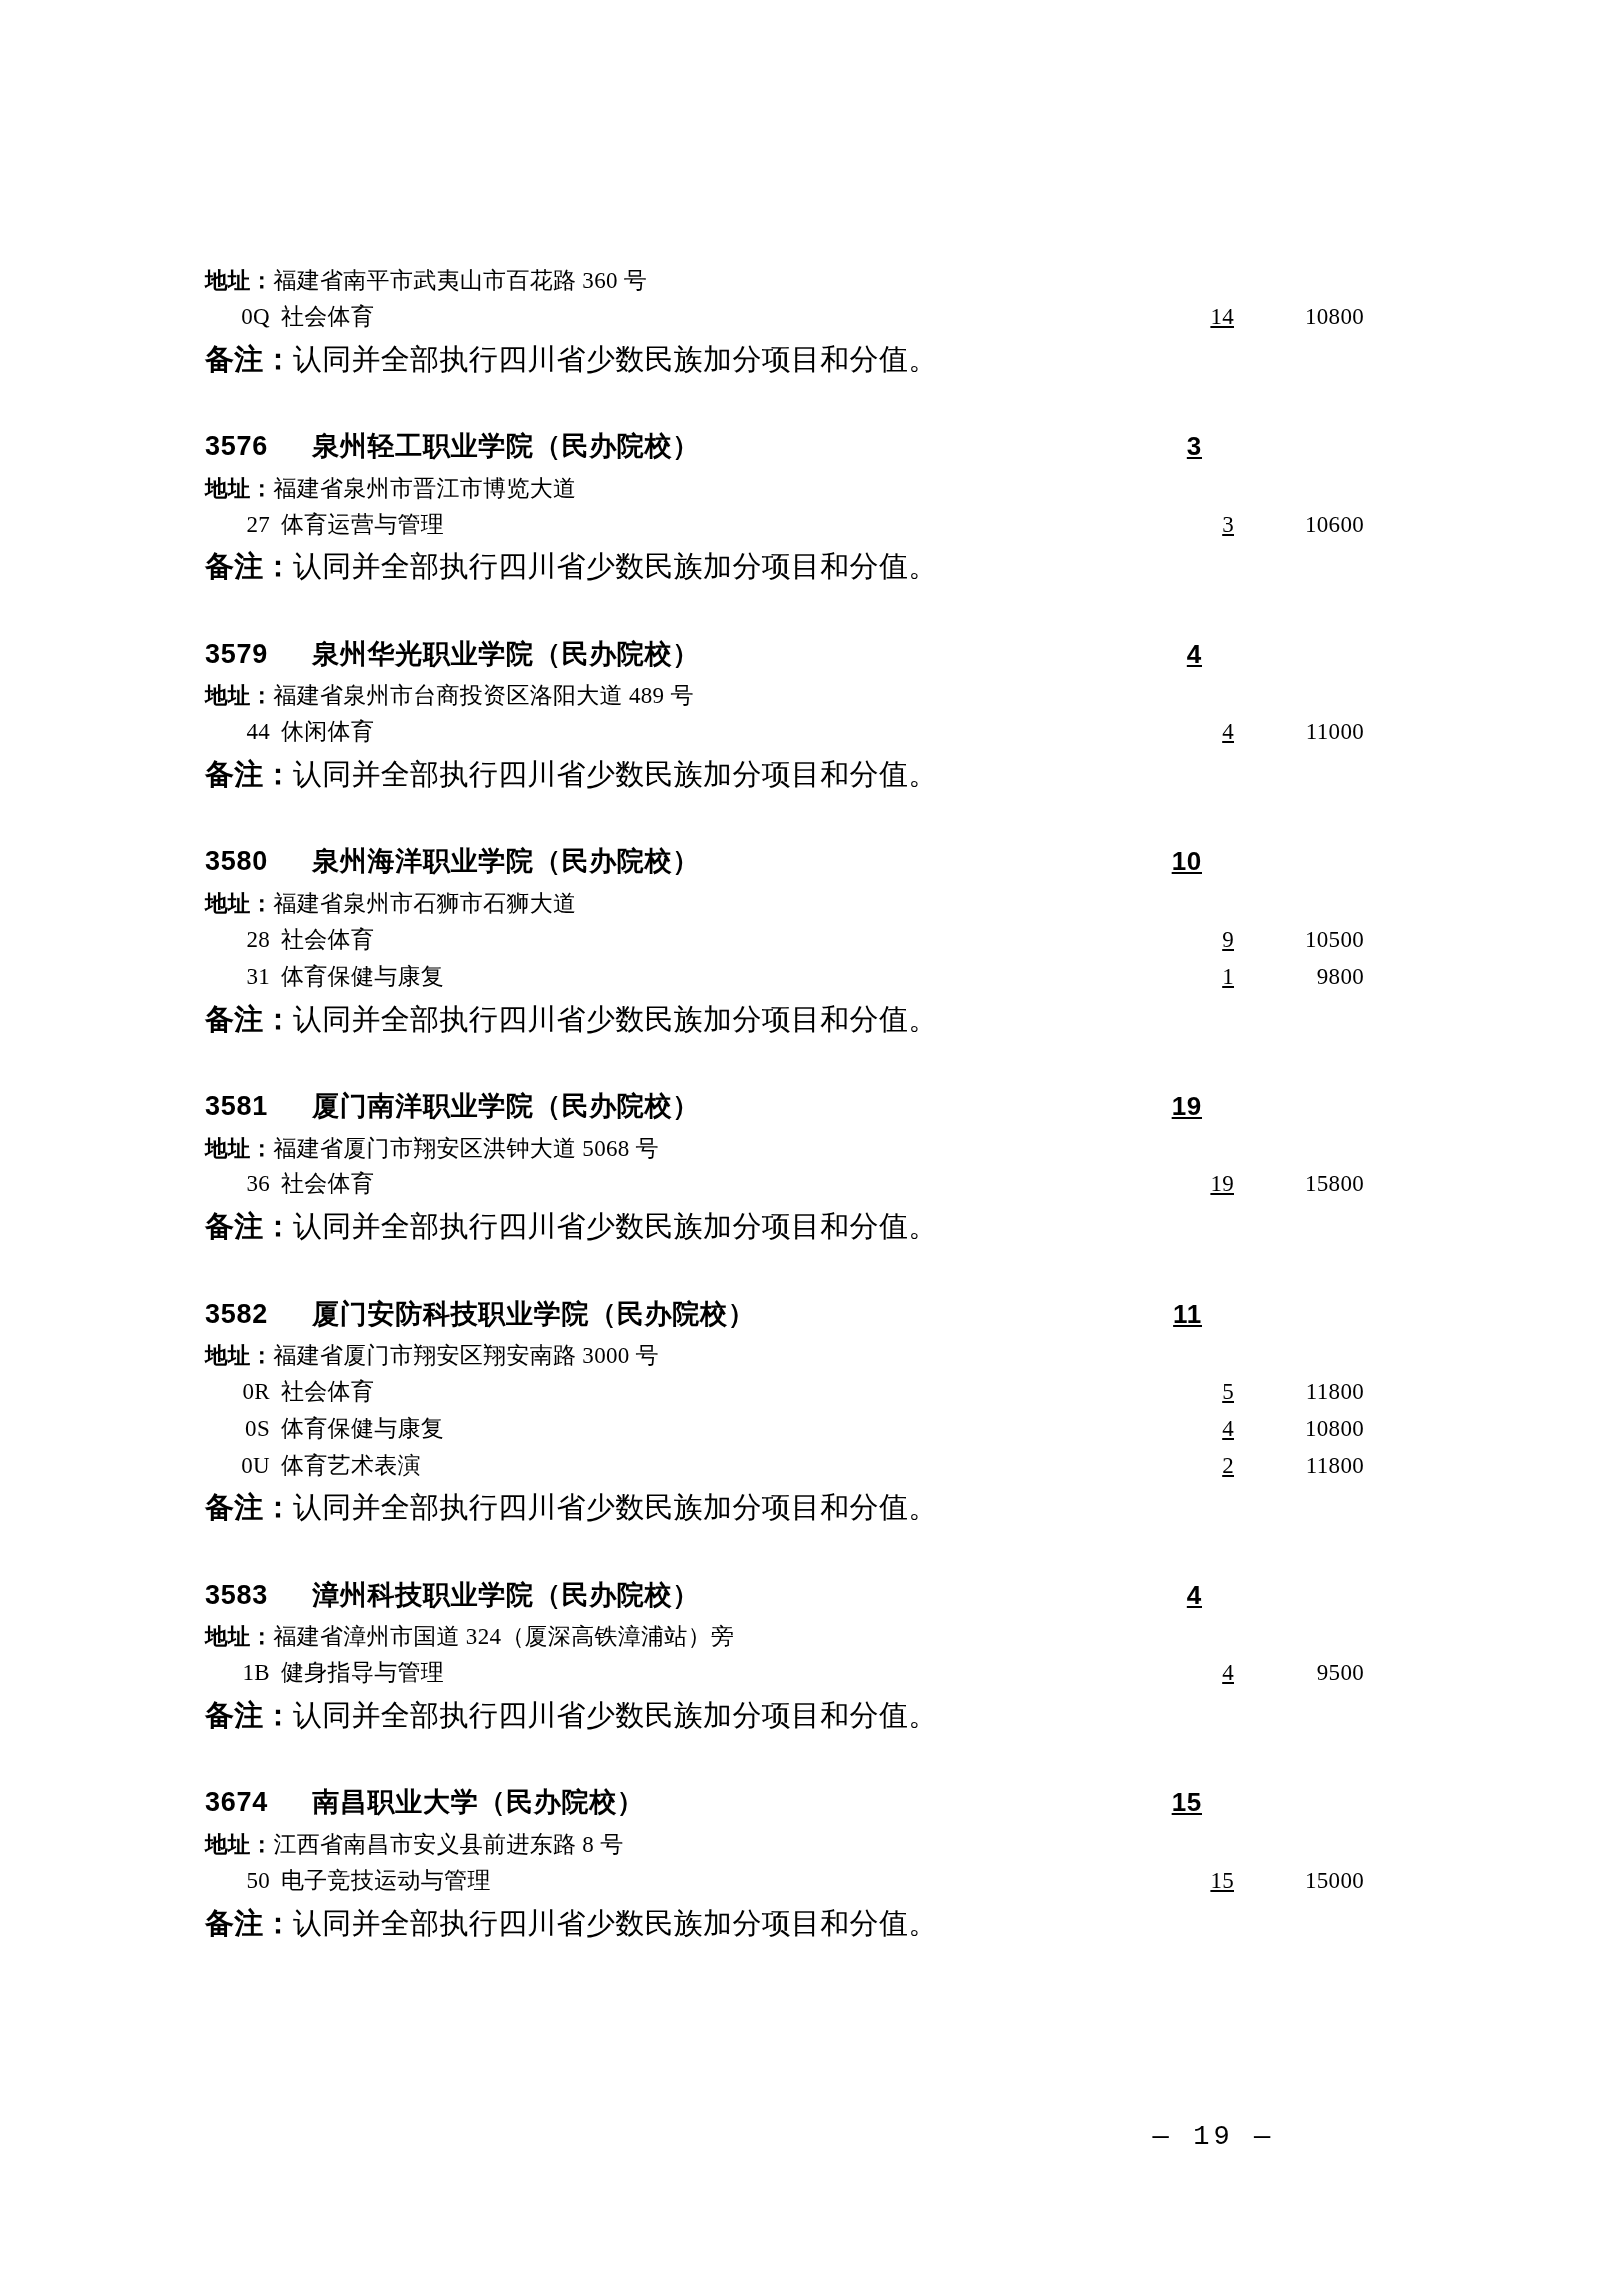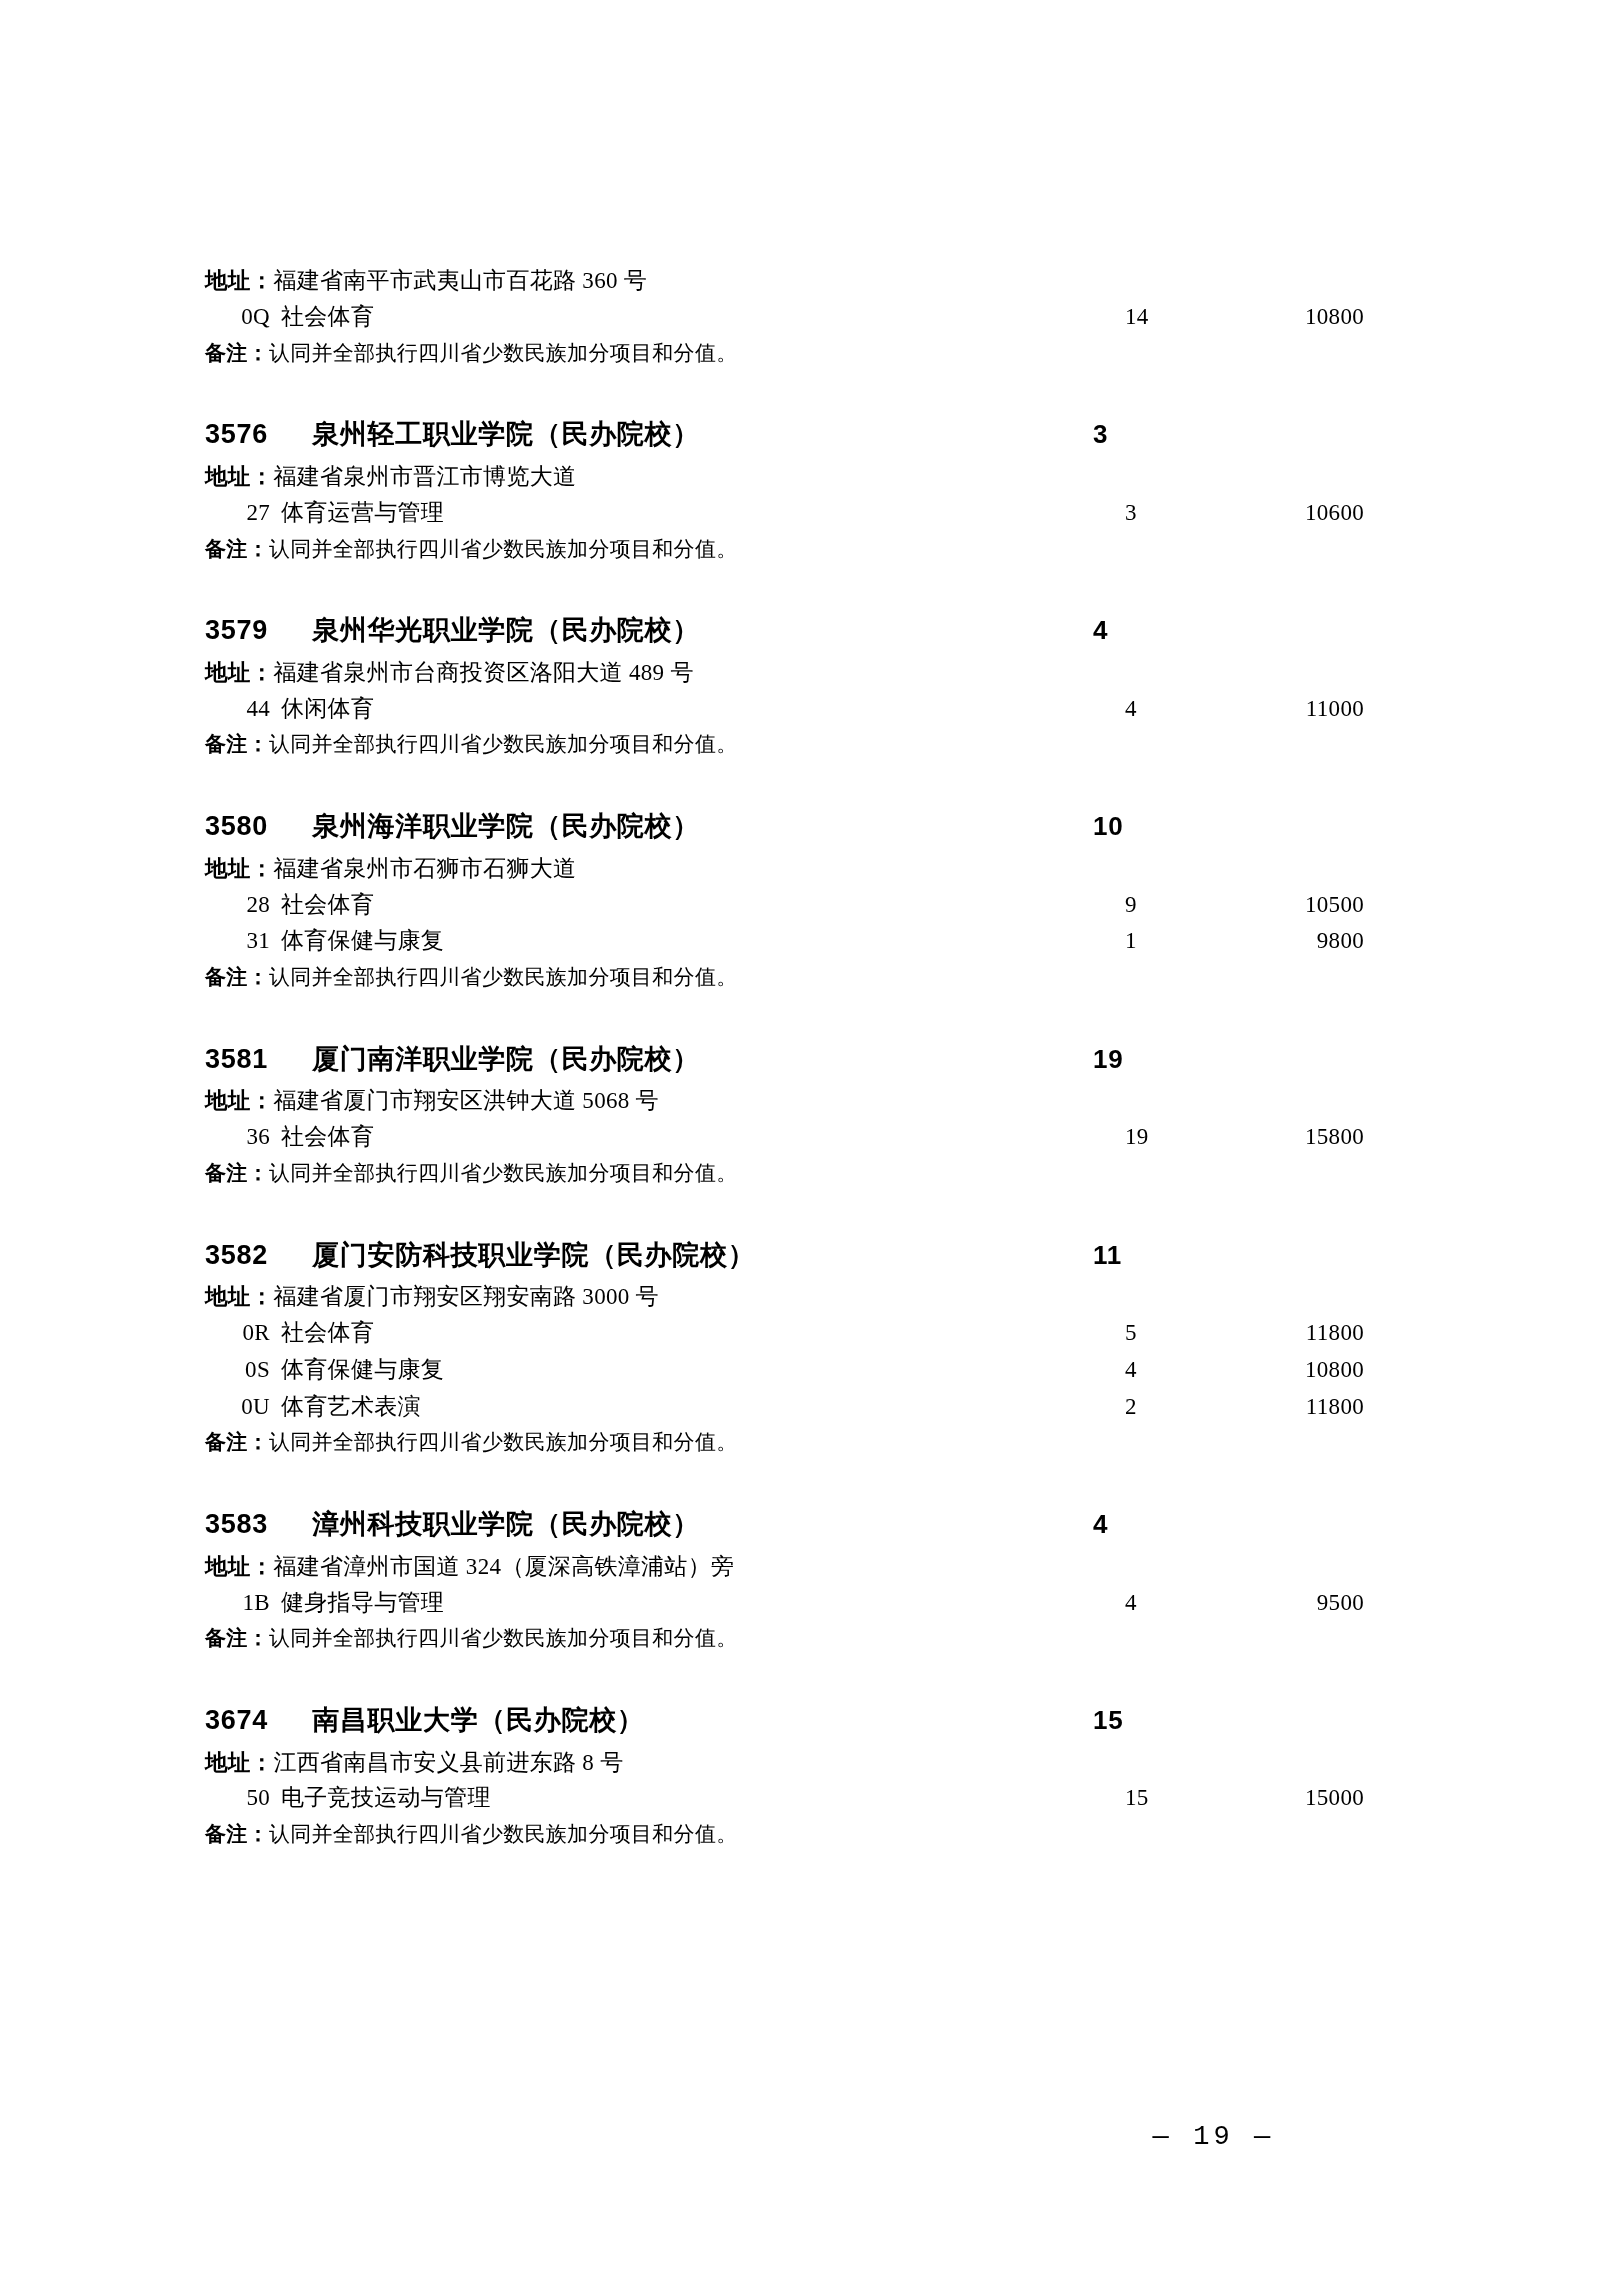--- a/index.html
+++ b/index.html
@@ -35,22 +35,24 @@
     width: 100%;
   }
   .row .txt {
     flex: 0 0 auto;
   }
   .row .spacer {
     flex: 1 1 auto;
   }
   .col-plan {
     flex: 0 0 109px;
+    text-align: right;
     font-size: 23px;
     font-family: "Liberation Serif", serif;
+    text-decoration: underline;
   }
   .col-fee {
     flex: 0 0 130px;
     text-align: right;
     padding-left: 29px;
     font-size: 23px;
     font-family: "Liberation Serif", serif;
     box-sizing: border-box;
   }
 
@@ -71,21 +73,21 @@
     letter-spacing: 0.3px;
     line-height: 1.6;
   }
   .major .code {
     display: inline-block;
     min-width: 42px;
     padding-left: 23px;
     text-align: right;
   }
   .note {
-    font-size: 21px;
+    font-size: 29px;
     letter-spacing: 0.3px;
     line-height: 1.6;
   }
   .note .lbl {
     font-weight: bold;
     font-family: "Liberation Sans", sans-serif;
   }
 
   .school-block {
     margin-top: 44px;

